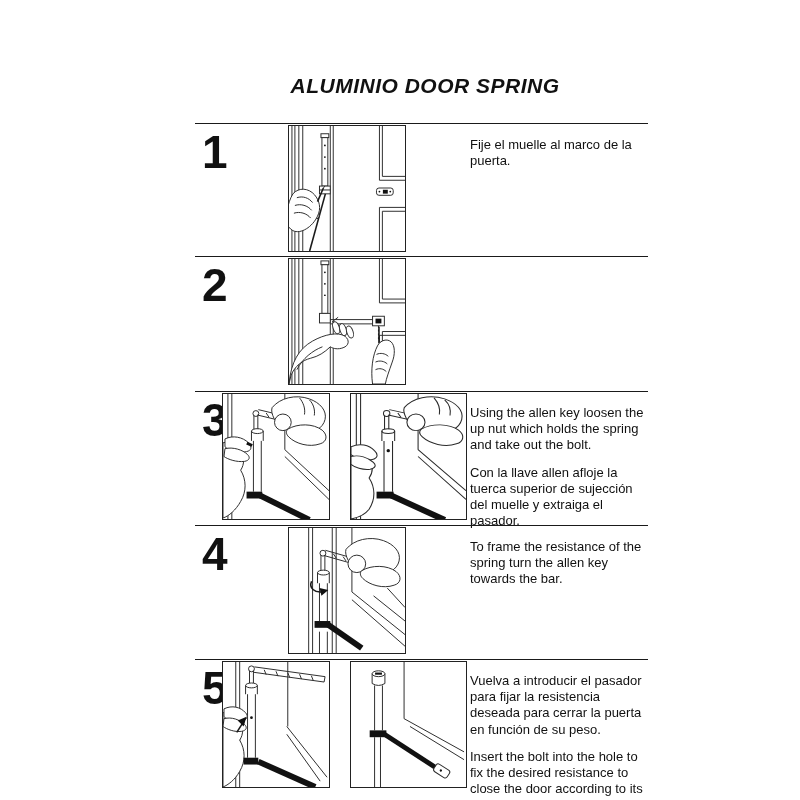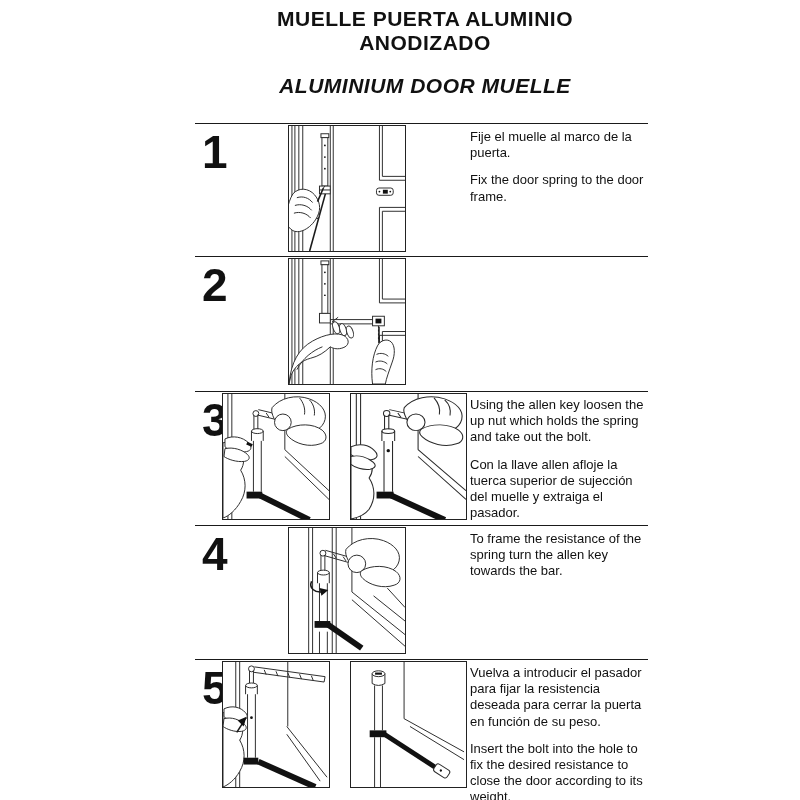--- a/index.html
+++ b/index.html
@@ -14,38 +14,34 @@
   .r1{height:132px}.r2{height:134px}.r3{height:133px}.r4{height:133px}.r5{height:140px}
   .step-num{position:absolute;left:7px;top:2px;font-size:46px;font-weight:bold;
          line-height:1.15;letter-spacing:-1px;}
   .panel{position:absolute;top:1px;height:127px;background:#fff;border:1.4px solid #222;
          box-sizing:border-box;}
   .p-main{left:93px;width:118px;}
   .p-a{left:27px;width:108px;}
   .p-b{left:155px;width:117px;}
   .panel svg{display:block;width:100%;height:100%;}
   .txt{position:absolute;left:275px;top:5px;width:181px;font-size:13px;line-height:16.2px;}
-  .txt p{margin:0 0 11px 0;}
+  .txt p{margin:8px 0 11px 0;}
   
   .ln{fill:none;stroke:#2b2b2b;stroke-width:1;}
   .ln2{fill:none;stroke:#1a1a1a;stroke-width:1.6;}
   .wh{fill:#ffffff;stroke:#2b2b2b;stroke-width:1;}
   .blk{fill:#111;stroke:none;}
   .bar{fill:none;stroke:#111;stroke-width:6;}
 </style>
 </head>
 <body>
 
 <div id="sheet">
 
-  <div class="title">
-    <div>MUELLE PUERTA ALUMINIO</div>
-    <div>ANODIZADO</div>
-  </div>
-  <div class="subtitle">ALUMINIUM DOOR MUELLE</div>
+  <div class="subtitle">ALUMINIO DOOR SPRING</div>
 
   <div class="table">
 
     <div class="row r1">
       <div class="step-num">1</div>
       <div class="panel p-main">
         <svg viewBox="0 0 118 129" preserveAspectRatio="none">
           <path class="ln" d="M3,0V129 M6,0V129 M10,0V129 M14,0V129 M42,0V129 M45,0V129"></path>
           <path class="ln" d="M92,0V56H118 M95,0V52H118 M92,129V84H118 M95,129V88H118"></path>
           <g>
@@ -68,21 +64,20 @@
           <g>
             <rect class="wh" x="89" y="64" width="17" height="7.5" rx="2.5"></rect>
             <circle class="blk" cx="92" cy="67.7" r="0.9"></circle>
             <circle class="blk" cx="103" cy="67.7" r="0.9"></circle>
             <rect class="blk" x="95.5" y="65.8" width="5" height="4"></rect>
           </g>
         </svg>
       </div>
       <div class="txt">
         <p>Fije el muelle al marco de la puerta.</p>
-        <p>Fix the door spring to the door frame.</p>
       </div>
     </div>
 
     <div class="row r2">
       <div class="step-num">2</div>
       <div class="panel p-main">
         <svg viewBox="0 0 118 131" preserveAspectRatio="none">
           <path class="ln" d="M3,0V131 M6,0V131 M10,0V131 M14,0V131 M42,0V131 M45,0V131"></path>
           <path class="ln" d="M92,0V46H118 M95,0V42H118 M92,131V80H118 M95,131V76H118"></path>
           <g>

